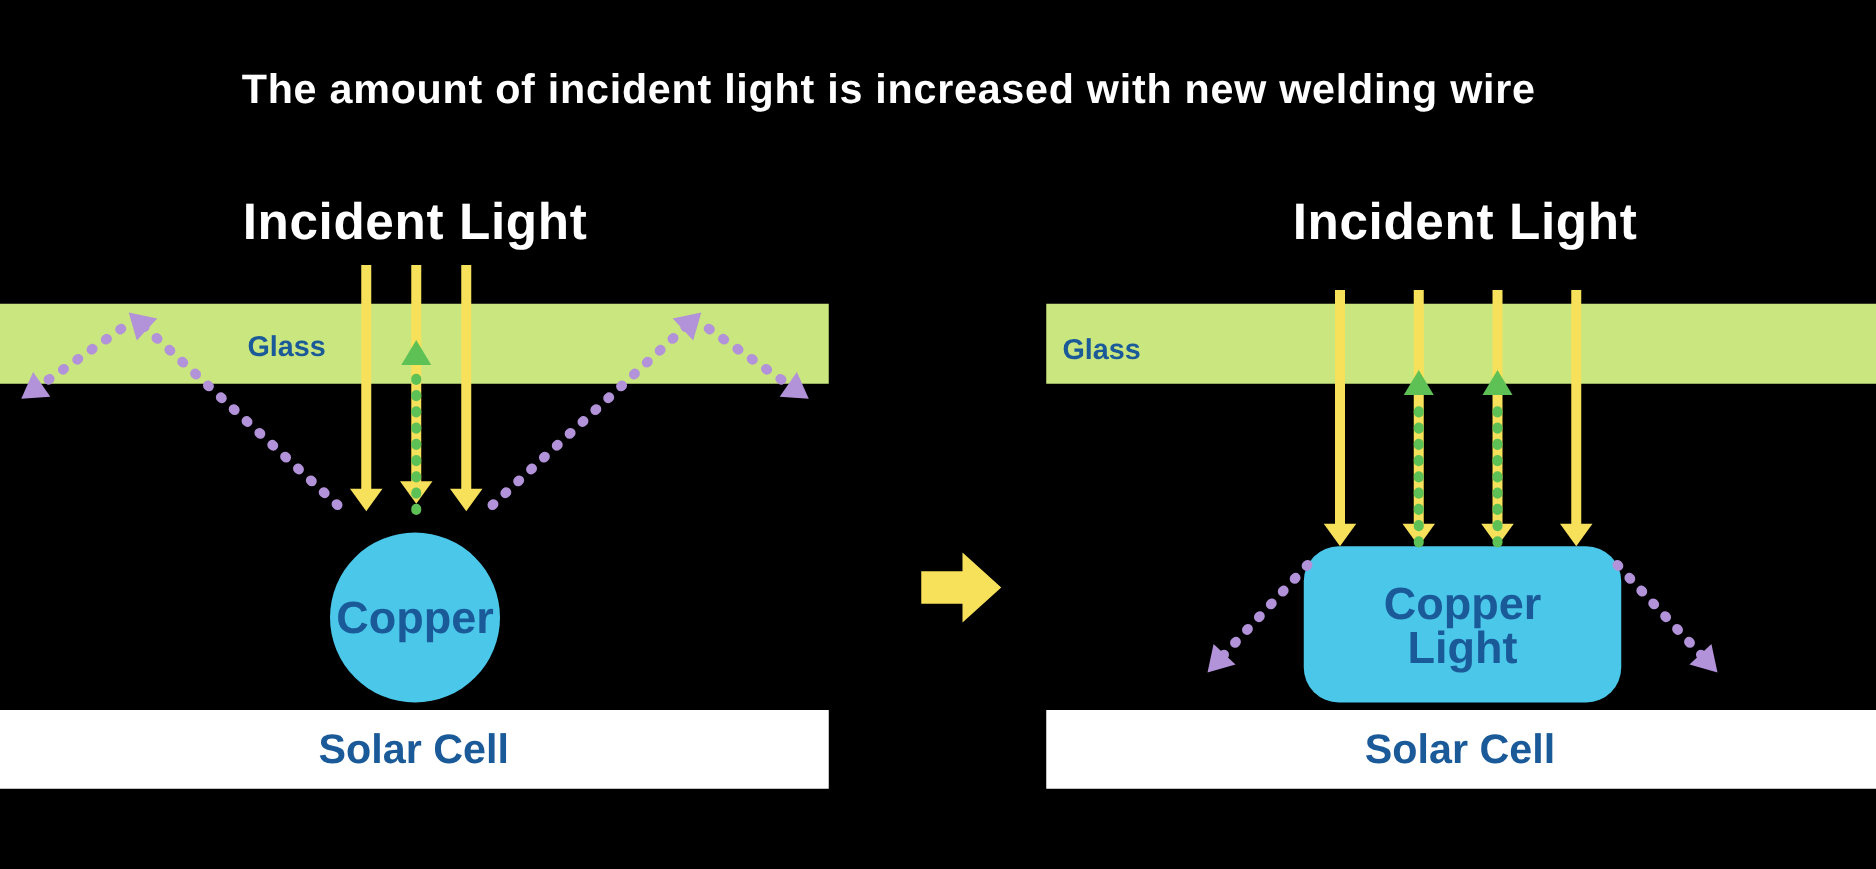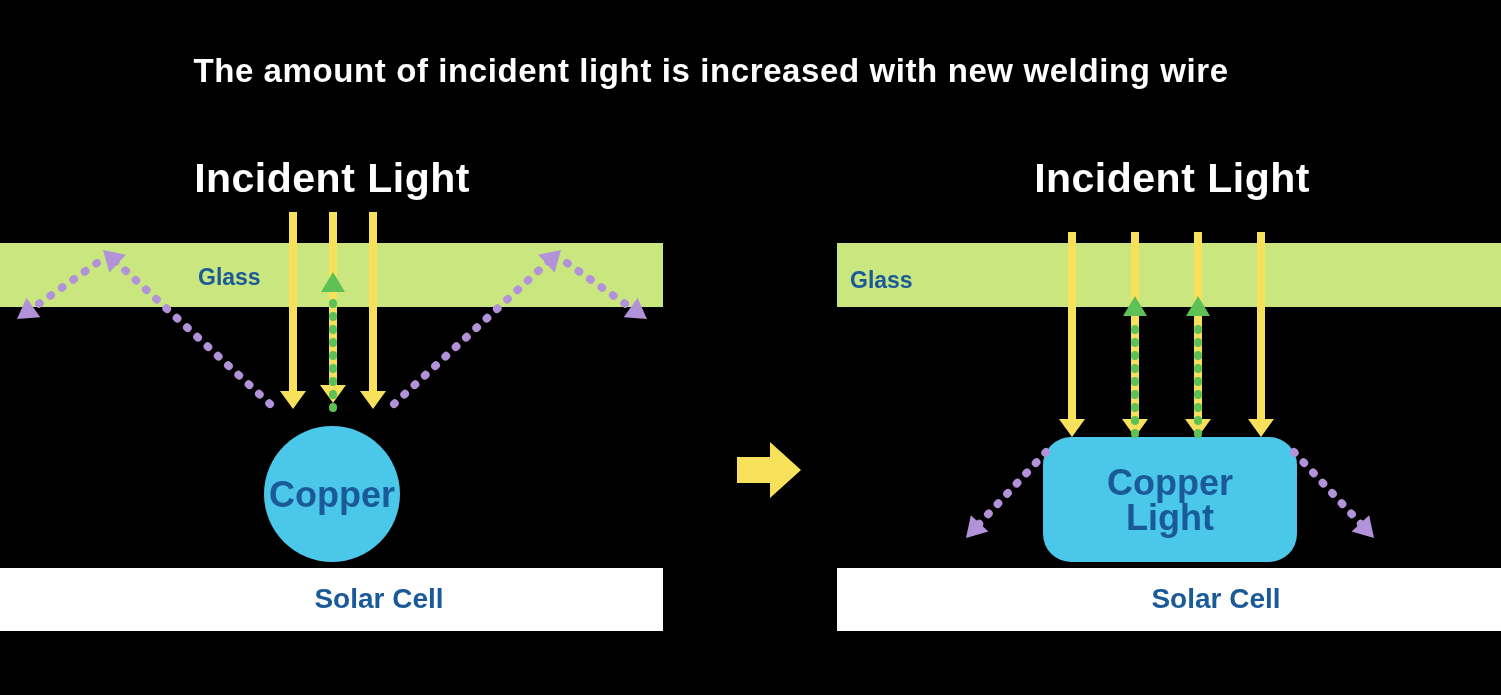--- a/index.html
+++ b/index.html
@@ -19,21 +19,21 @@
     font-family:"Liberation Sans",sans-serif;overflow:hidden;}
   .title{position:absolute;left:711px;top:71px;transform:translate(-50%,-50%);
     color:var(--color-title-text);font-size:33px;font-weight:700;letter-spacing:.6px;white-space:nowrap;}
   .incident-label{position:absolute;transform:translate(-50%,-50%);color:var(--color-title-text);
     font-size:41px;font-weight:700;letter-spacing:.5px;white-space:nowrap;z-index:3;}
   .glass-bar{position:absolute;top:243px;height:64px;background:var(--color-glass-green);z-index:1;}
   .glass-label{position:absolute;transform:translateY(-50%);color:var(--color-label-blue);
     font-size:23px;font-weight:600;z-index:3;white-space:nowrap;}
   .solar-bar{position:absolute;top:568px;height:63px;background:var(--color-solar-cell-white);z-index:1;}
   .solar-label{position:absolute;top:599px;transform:translate(-50%,-50%);color:var(--color-label-blue);
-    font-size:28px;font-weight:600;z-index:3;white-space:nowrap;margin-left:48px;}
+    font-size:33px;font-weight:600;z-index:3;white-space:nowrap;}
   .copper-wire{position:absolute;left:264px;top:426px;width:136px;height:136px;border-radius:50%;
     background:var(--color-copper-cyan);z-index:1;}
   .copper-ribbon{position:absolute;left:1043px;top:437px;width:254px;height:125px;border-radius:28px;
     background:var(--color-copper-cyan);z-index:1;}
   .copper-text{position:absolute;width:100%;top:50%;transform:translateY(-50%);text-align:center;
     color:var(--color-label-blue);font-size:36px;font-weight:600;line-height:35px;}
   .arrows{position:absolute;left:0;top:0;z-index:2;pointer-events:none;}
   .yellow-arrow line{stroke:var(--color-arrow-yellow);stroke-width:8;}
   .yellow-arrow polygon,.transition-arrow polygon{fill:var(--color-arrow-yellow);}
   .green-arrow line{stroke:var(--color-arrow-green);stroke-width:8;stroke-dasharray:1 12;stroke-linecap:round;}

